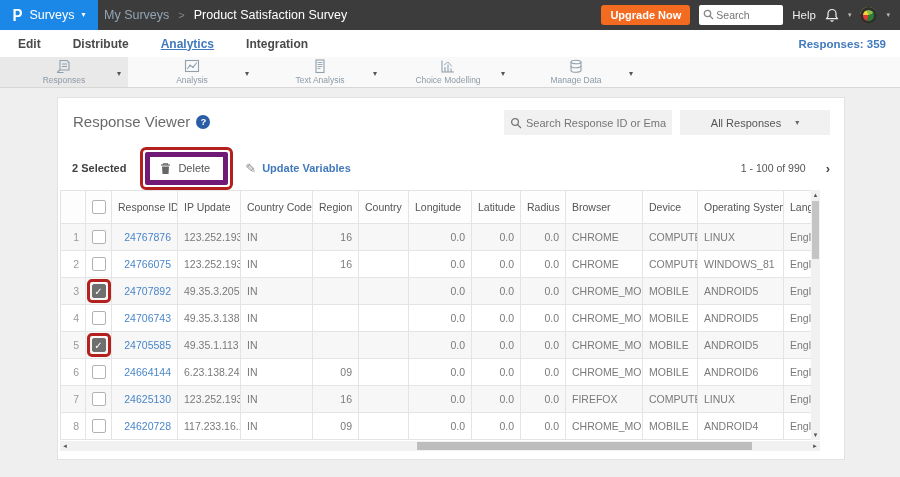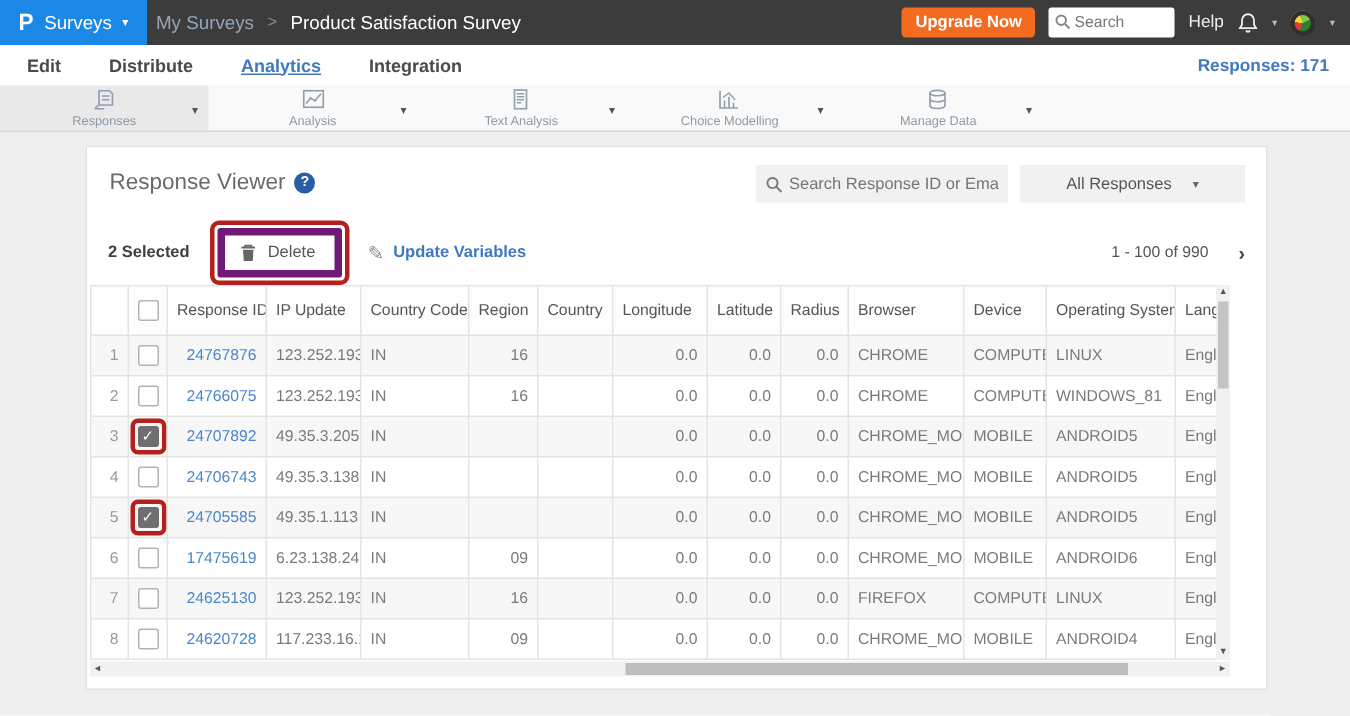--- a/index.html
+++ b/index.html
@@ -26,21 +26,21 @@
   .avatar { width:17px; height:17px; border-radius:50%; background:conic-gradient(from 200deg,#e53935 0 22%,#fdd835 22% 38%,#8bc34a 38% 62%,#2e7d32 62% 100%); box-shadow:inset 0 0 0 3px #2f2f2f; cursor:pointer; }
 
   
   .nav { height:27px; background:#fff; display:flex; align-items:center; padding:0 14px 0 18px; }
   .nav .tab { font-size:12px; font-weight:700; color:#4a4a4a; margin-right:32px; cursor:pointer; text-decoration:none; }
   .nav .tab.active { color:#4179bd; text-decoration:underline; }
   .nav .resp-count { margin-left:auto; font-size:11.5px; font-weight:700; color:#4179bd; }
 
   
   .toolbar { height:31px; background:#f9f9f9; border-bottom:1px solid #d7d7d7; display:flex; }
-  .tool { position:relative; width:139px; display:flex; align-items:center; justify-content:center; cursor:pointer; }
+  .tool { position:relative; width:128px; display:flex; align-items:center; justify-content:center; cursor:pointer; }
   .tool.active { background:#e9e9e9; }
   .tool .stack { display:flex; flex-direction:column; align-items:center; gap:1px; }
   .tool .tlabel { font-size:8.5px; color:#8d9aa6; }
   .tool .tcaret { position:absolute; right:7px; top:12px; font-size:8px; color:#555; }
 
   
   .panel { position:absolute; left:57px; top:97px; width:788px; height:363px; background:#fff; border:1px solid #e2e2e2; }
   .panel-head { position:relative; height:50px; }
   .pv-title { position:absolute; left:15px; top:15px; font-size:15px; color:#6a6a6a; display:flex; align-items:center; gap:6px; }
   .qbadge { width:14px; height:14px; border-radius:50%; background:#2b5ca6; color:#fff; font-size:9.5px; font-weight:700; display:flex; align-items:center; justify-content:center; cursor:pointer; }
@@ -121,21 +121,21 @@
     <span class="avatar"></span>
     <span class="icon-caret">▾</span>
   </div>
 </div>
 
 <div class="nav">
   <span class="tab">Edit</span>
   <span class="tab">Distribute</span>
   <span class="tab active">Analytics</span>
   <span class="tab">Integration</span>
-  <span class="resp-count">Responses: 171</span>
+  <span class="resp-count">Responses: 359</span>
 </div>
 
 <div class="toolbar">
   <div class="tool active">
     <span class="stack">
       <svg width="16" height="15" viewBox="0 0 16 15">
           <path d="M4 1.5 h7 l2 2 V11 H4 z" fill="none" stroke="#90a0ae" stroke-width="1.1"></path>
           <path d="M4 11 c-1.5 1.5 -2.5 1 -2.5 2.5 h6" fill="none" stroke="#90a0ae" stroke-width="1.1"></path>
           <line x1="6" y1="5" x2="11" y2="5" stroke="#90a0ae" stroke-width="1"></line>
           <line x1="6" y1="7.5" x2="11" y2="7.5" stroke="#90a0ae" stroke-width="1"></line>
@@ -349,21 +349,21 @@
     <td class="ar">0.0</td>
     <td class="ar">0.0</td>
     <td>CHROME_MOBILE</td>
     <td>MOBILE</td>
     <td>ANDROID5</td>
     <td>English</td>
   </tr>
           <tr>
     <td class="ar num">6</td>
     <td class="cbc"><span class="cbwrap"><span class="cb"></span></span></td>
-    <td class="ar id">17475619</td>
+    <td class="ar id">24664144</td>
     <td>6.23.138.24</td>
     <td>IN</td>
     <td class="ar">09</td>
     <td></td>
     <td class="ar">0.0</td>
     <td class="ar">0.0</td>
     <td class="ar">0.0</td>
     <td>CHROME_MOBILE</td>
     <td>MOBILE</td>
     <td>ANDROID6</td>

